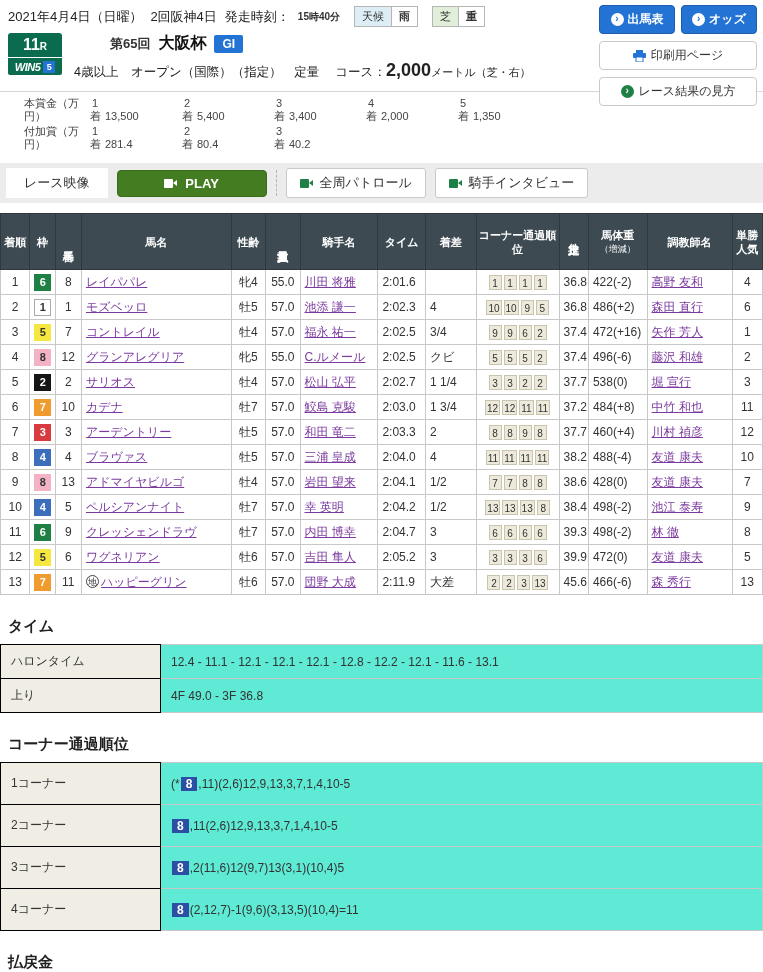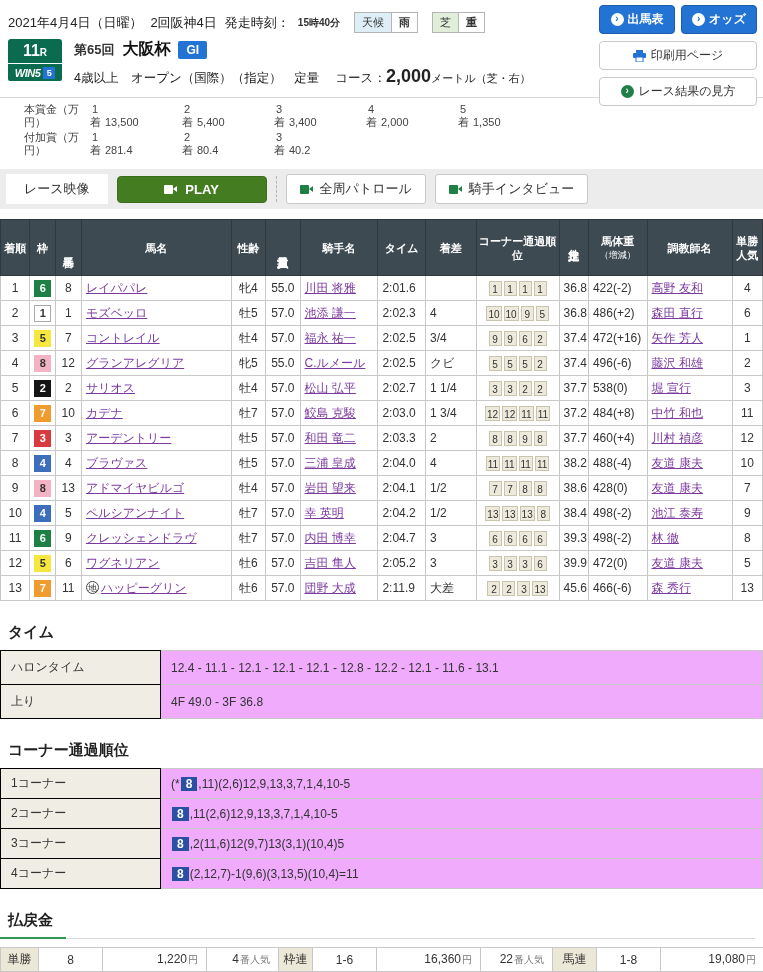--- a/index.html
+++ b/index.html
@@ -1,20 +1,20 @@
 <!DOCTYPE html>
 <html><head>
 <meta charset="utf-8">
 <style>
   * { box-sizing: border-box; margin: 0; padding: 0; }
   body { background:#fff; font-family:"Liberation Sans","DejaVu Sans",sans-serif; color:#333; }
   .page { width:763px; position:relative; background:#fff; }
 
   
-  .topbar { display:flex; align-items:center; gap:8px; padding:12px 8px 2px 8px; font-size:13px; }
+  .topbar { display:flex; align-items:center; gap:8px; padding:6px 8px 2px 8px; font-size:13px; }
   .topbar .date, .topbar .meet { color:#222; }
   .start-label { color:#222; }
   .start-time { font-weight:bold; font-size:10px; }
   .wbadge { display:flex; border:1px solid #b5b5b5; font-size:11px; margin-left:6px; }
   .wbadge .wlabel { padding:2px 7px; color:#333; }
   .wbadge.sky .wlabel { background:#ddeef6; }
   .wbadge.turf .wlabel { background:#e1efda; }
   .wbadge .wval { background:#fff; border-left:1px solid #b5b5b5; padding:2px 7px; font-weight:bold; }
 
   
@@ -29,21 +29,21 @@
   .circle-ico.green { background:#1e8044; color:#fff; }
 
   
   .race-head { display:flex; gap:12px; padding:2px 8px; margin-top:2px; }
   .race-left { width:54px; }
   .rnum { background:#0b6b4e; color:#fff; text-align:center; font-weight:bold; font-size:16px; border-radius:3px 3px 0 0; padding:3px 0; }
   .rnum .rsuf { font-size:10px; }
   .win5 { background:#0a6b4e; margin-top:1px; height:17px; display:flex; align-items:center; justify-content:center; gap:3px; border-radius:0 0 2px 2px; }
   .win5 .w5txt { color:#fff; font-style:italic; font-weight:bold; font-size:11px; letter-spacing:-0.5px; }
   .win5 .w5sq { background:#2273d3; color:#fff; font-size:9px; font-weight:bold; width:12px; height:12px; line-height:12px; text-align:center; }
-  .race-title-line { display:flex; align-items:baseline; gap:8px; }
+  .race-title-line { display:flex; align-items:baseline; gap:8px;margin-left:36px; }
   .race-kai { font-weight:bold; font-size:13px; }
   .race-name { font-weight:bold; font-size:16px; color:#111; }
   .grade { background:#2273d3; color:#fff; font-weight:bold; font-size:12px; padding:2px 8px; border-radius:2px; align-self:center; }
   .race-cond { margin-top:6px; font-size:12.5px; color:#222; }
   .race-cond .dist { font-weight:bold; font-size:18px; }
   .race-cond .dist-suf { font-size:11px; }
 
   .hr { border-top:1px solid #d7d7d7; margin:8px 0 0 0; }
 
   
@@ -95,22 +95,22 @@
     font-size:9px; text-align:center; margin-right:2px; vertical-align:1px; }
   .hmark:empty { display:none; }
 
   
   .section-h { font-size:15px; font-weight:bold; color:#222; margin:22px 8px 8px 8px; }
   .section-h.underlined { position:relative; margin-left:0; padding:0 8px 8px 8px; border-bottom:1px solid #d9d9d9; }
   .section-h.underlined::after { content:""; position:absolute; left:0; bottom:-1px; width:66px; height:2px; background:#2f9a53; }
 
   table.kv { border-collapse:collapse; width:763px; font-size:12px; }
   table.kv th { background:#efede4; border:1px solid #000000; font-weight:normal; text-align:left; width:160px; padding:8px 10px; color:#333; }
-  table.kv td { border:1px solid #c8c8c8; padding:8px 10px; background:#f0abfc; }
-  table.kv.corner th, table.kv.corner td { padding:6px 10px; }
+  table.kv td { border:1px solid #c8c8c8; padding:8px 10px; background:#5eead4; }
+  table.kv.corner th, table.kv.corner td { padding:12px 10px; }
   .hl8 { background:#2b4fa2; color:#fff; font-weight:bold; padding:0 5px; display:inline-block; margin:0 1px; }
   table.kv td span:empty { display:none; }
 
   
   table.payout { border-collapse:collapse; width:763px; font-size:12px; table-layout:fixed; }
   table.payout th { background:#ece8d7; border:1px solid #c8c8c8; font-weight:normal; padding:3px 4px; color:#333; text-align:center; }
   table.payout td { border:1px solid #c8c8c8; padding:3px 8px; background:#fff; height:22px; }
   th.plab-a { width:38px; } th.plab-b { width:34px; } th.plab-c { width:44px; }
   td.pnum { width:64px; text-align:center; }
   td.pamt { width:104px; text-align:right; }

